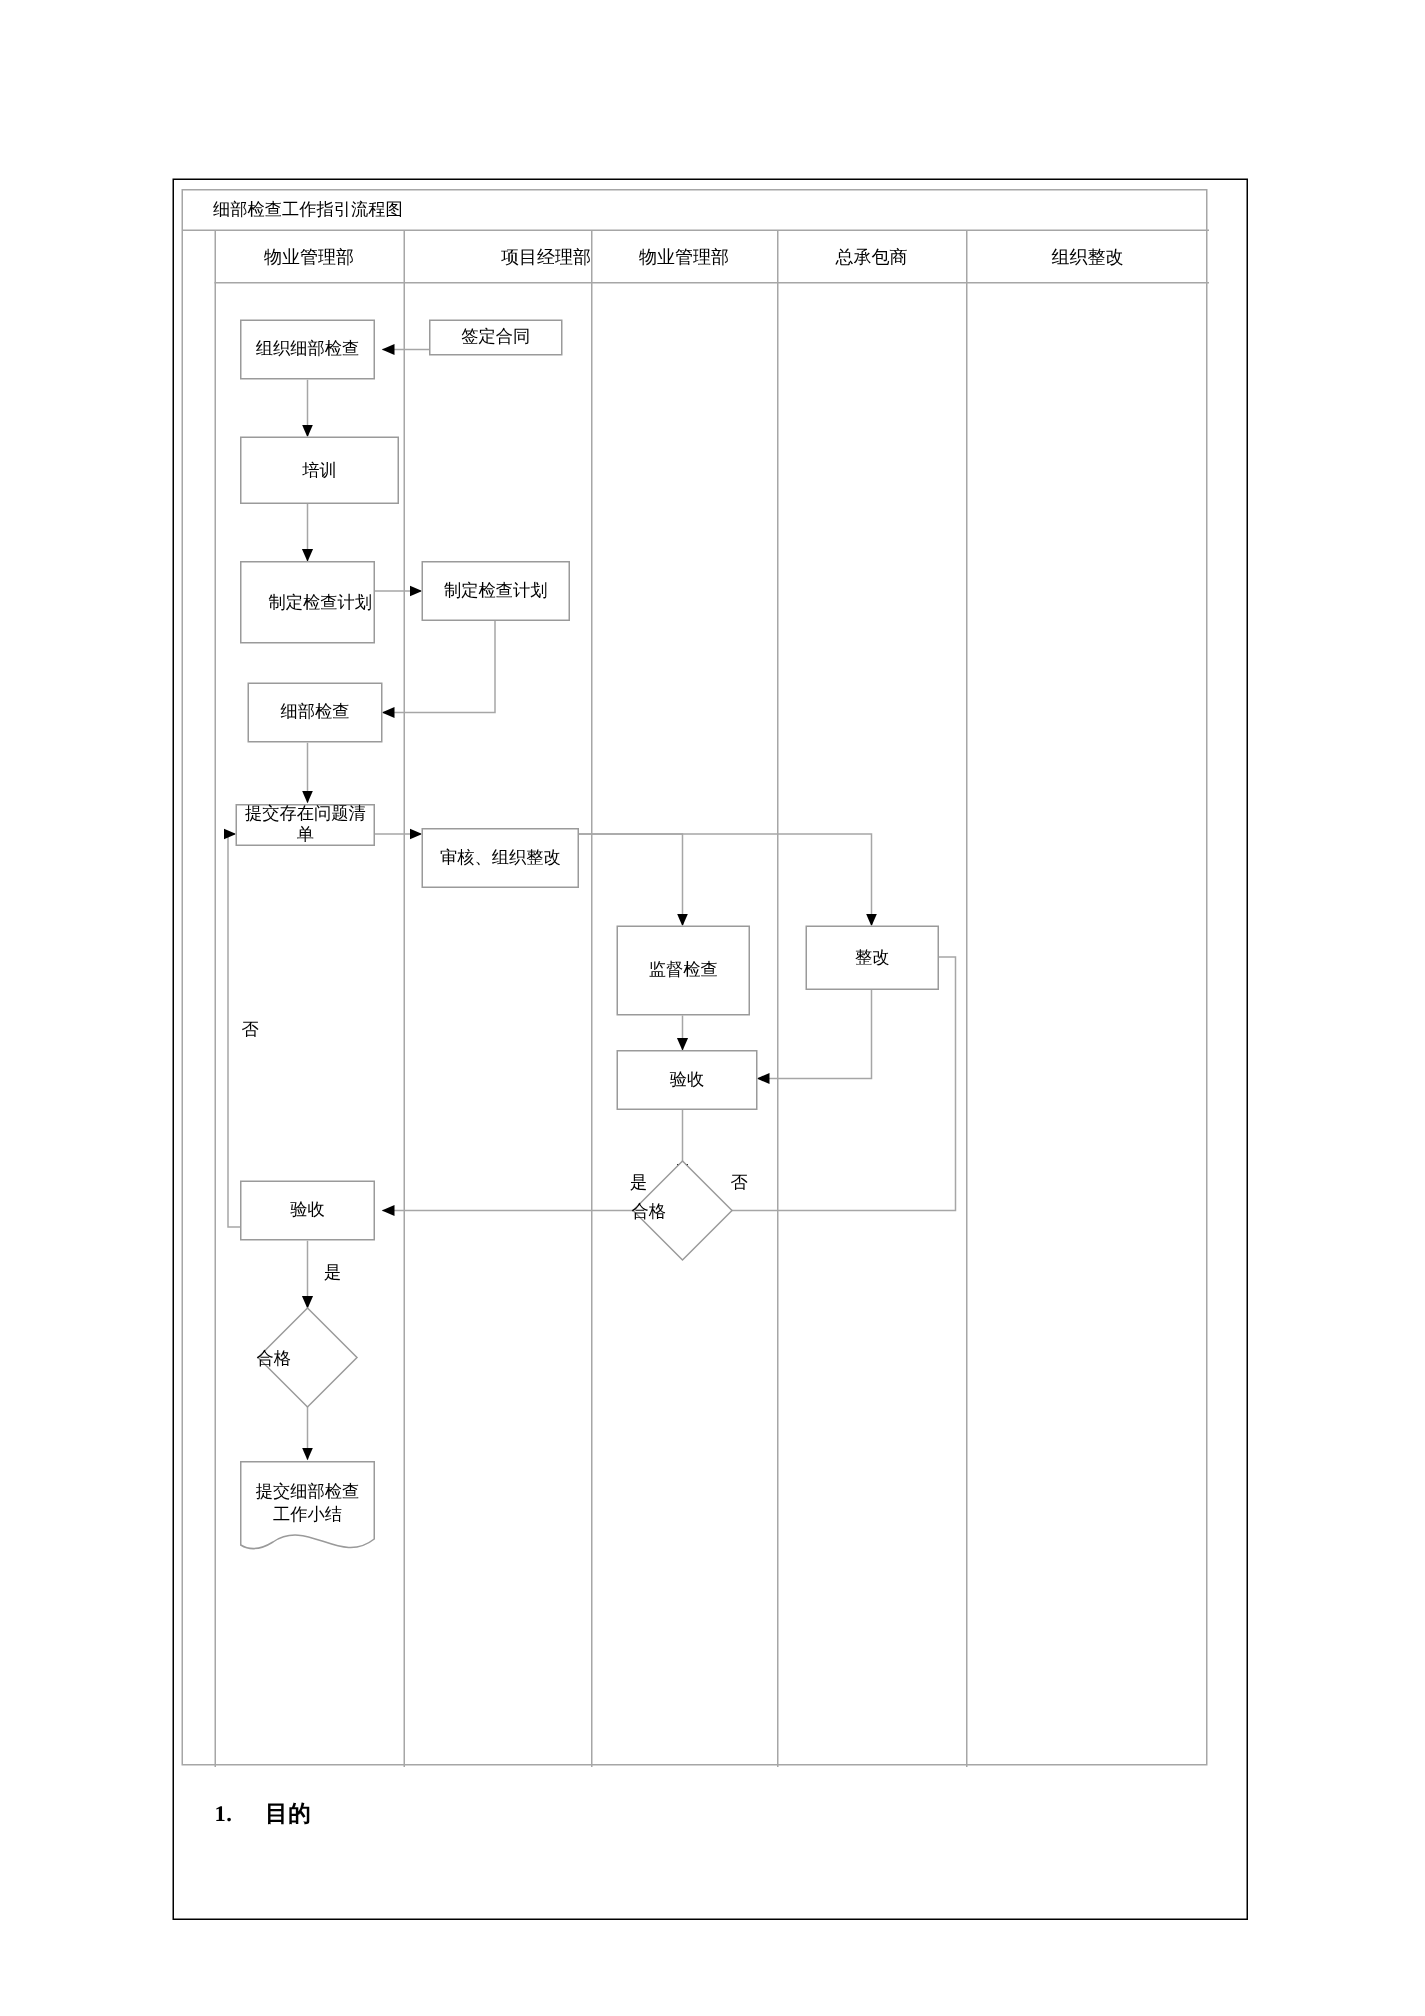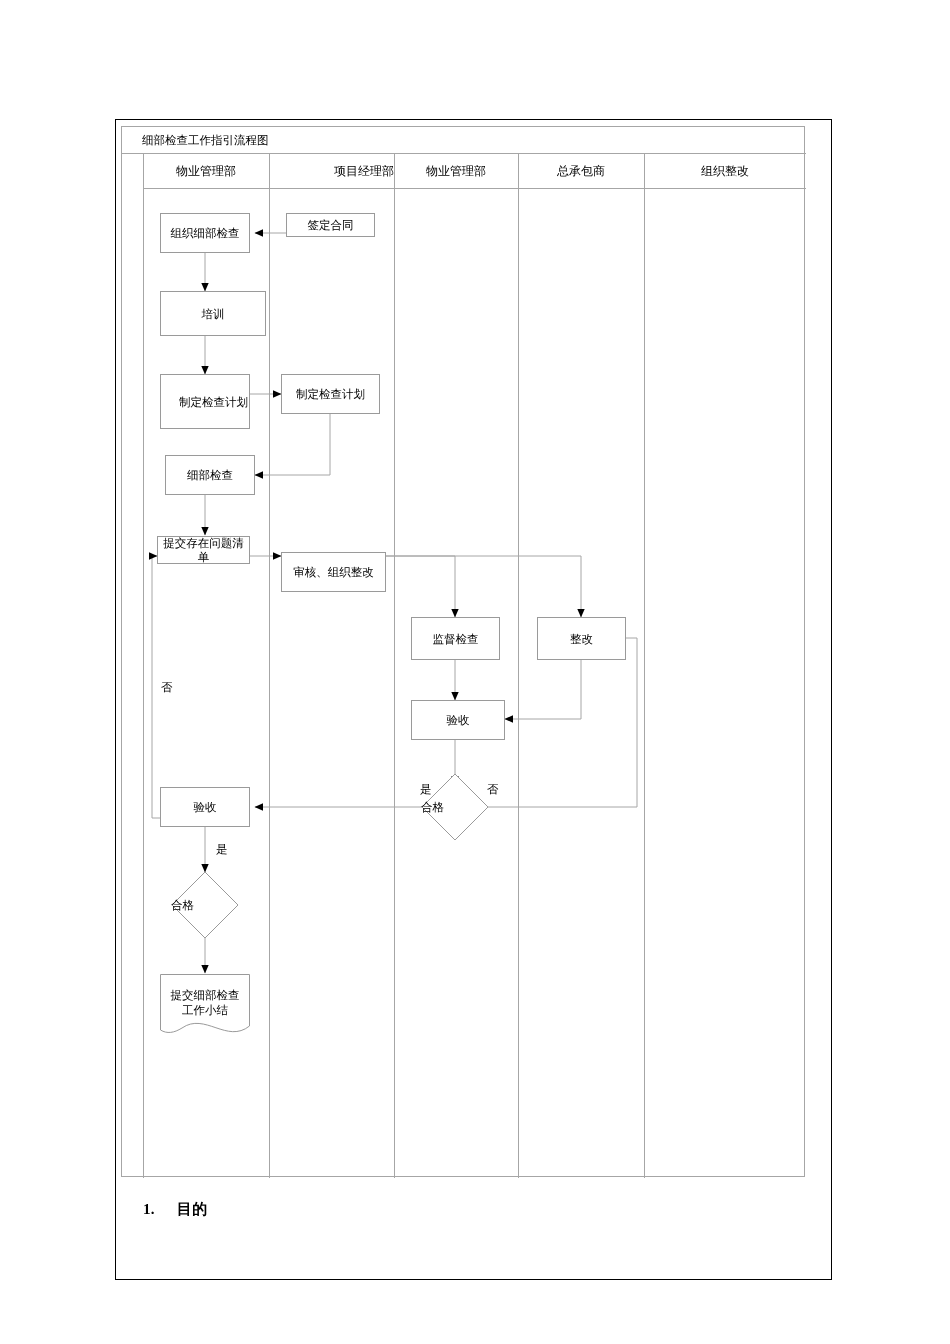--- a/index.html
+++ b/index.html
@@ -225,21 +225,21 @@
 <div class="node" style="left:160px; top:374px; width:90px;  height:55px;padding-left:17px;">制定检查计划</div>
 
 <div class="node" style="left:281px; top:374px; width:99px;  height:40px;">制定检查计划</div>
 
 <div class="node" style="left:165px; top:455px; width:90px;  height:40px;">细部检查</div>
 
 <div class="node" style="left:157px; top:536px; width:93px;  height:28px;">提交存在问题清单</div>
 
 <div class="node" style="left:281px; top:536px; width:105px;  height:40px;margin-top:16px;">审核、组织整改</div>
 
-<div class="node" style="left:411px; top:617px; width:89px;  height:43px;">监督检查</div>
+<div class="node" style="left:411px; top:617px; width:89px;  height:60px;">监督检查</div>
 
 <div class="node" style="left:537px; top:617px; width:89px;  height:43px;">整改</div>
 
 <div class="node" style="left:411px; top:700px; width:94px;  height:40px;">验收</div>
 
 <div class="diamond-wrap" style="left:421px; top:773px; width:68px; height:68px;">
   <svg width="68" height="68" viewBox="0 0 68 68" style="position:absolute;left:0;top:0;">
     <polygon points="34,1 67,34 34,67 1,34" fill="#ffffff" stroke="#9a9a9a" stroke-width="1"></polygon>
   </svg>
   <span class="dlabel">合格</span>

